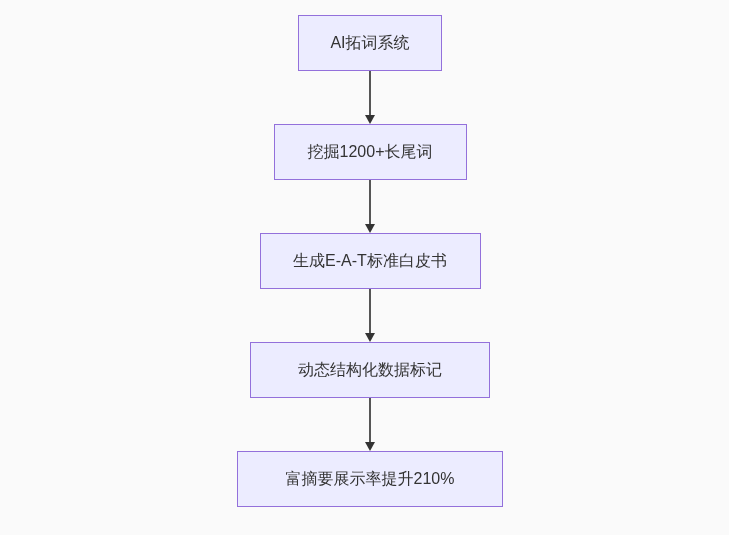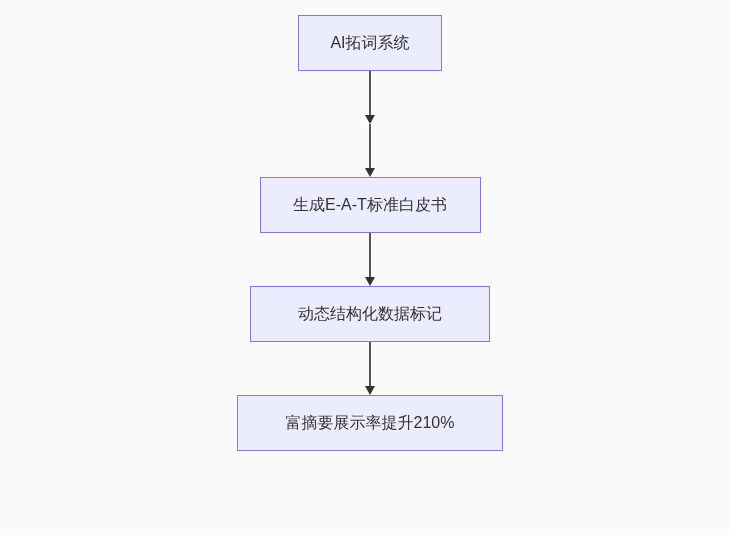--- a/index.html
+++ b/index.html
@@ -65,20 +65,23 @@
 
   <div class="node node-0">
     <span>AI拓词系统</span>
   </div>
 
   <div class="connector">
     <div class="line"></div>
     <div class="arrowhead"></div>
   </div>
 
+  <div class="node node-1">
+    <span>挖掘1200+长尾词</span>
+  </div>
 
   <div class="connector">
     <div class="line"></div>
     <div class="arrowhead"></div>
   </div>
 
   <div class="node node-2">
     <span>生成E-A-T标准白皮书</span>
   </div>
 

